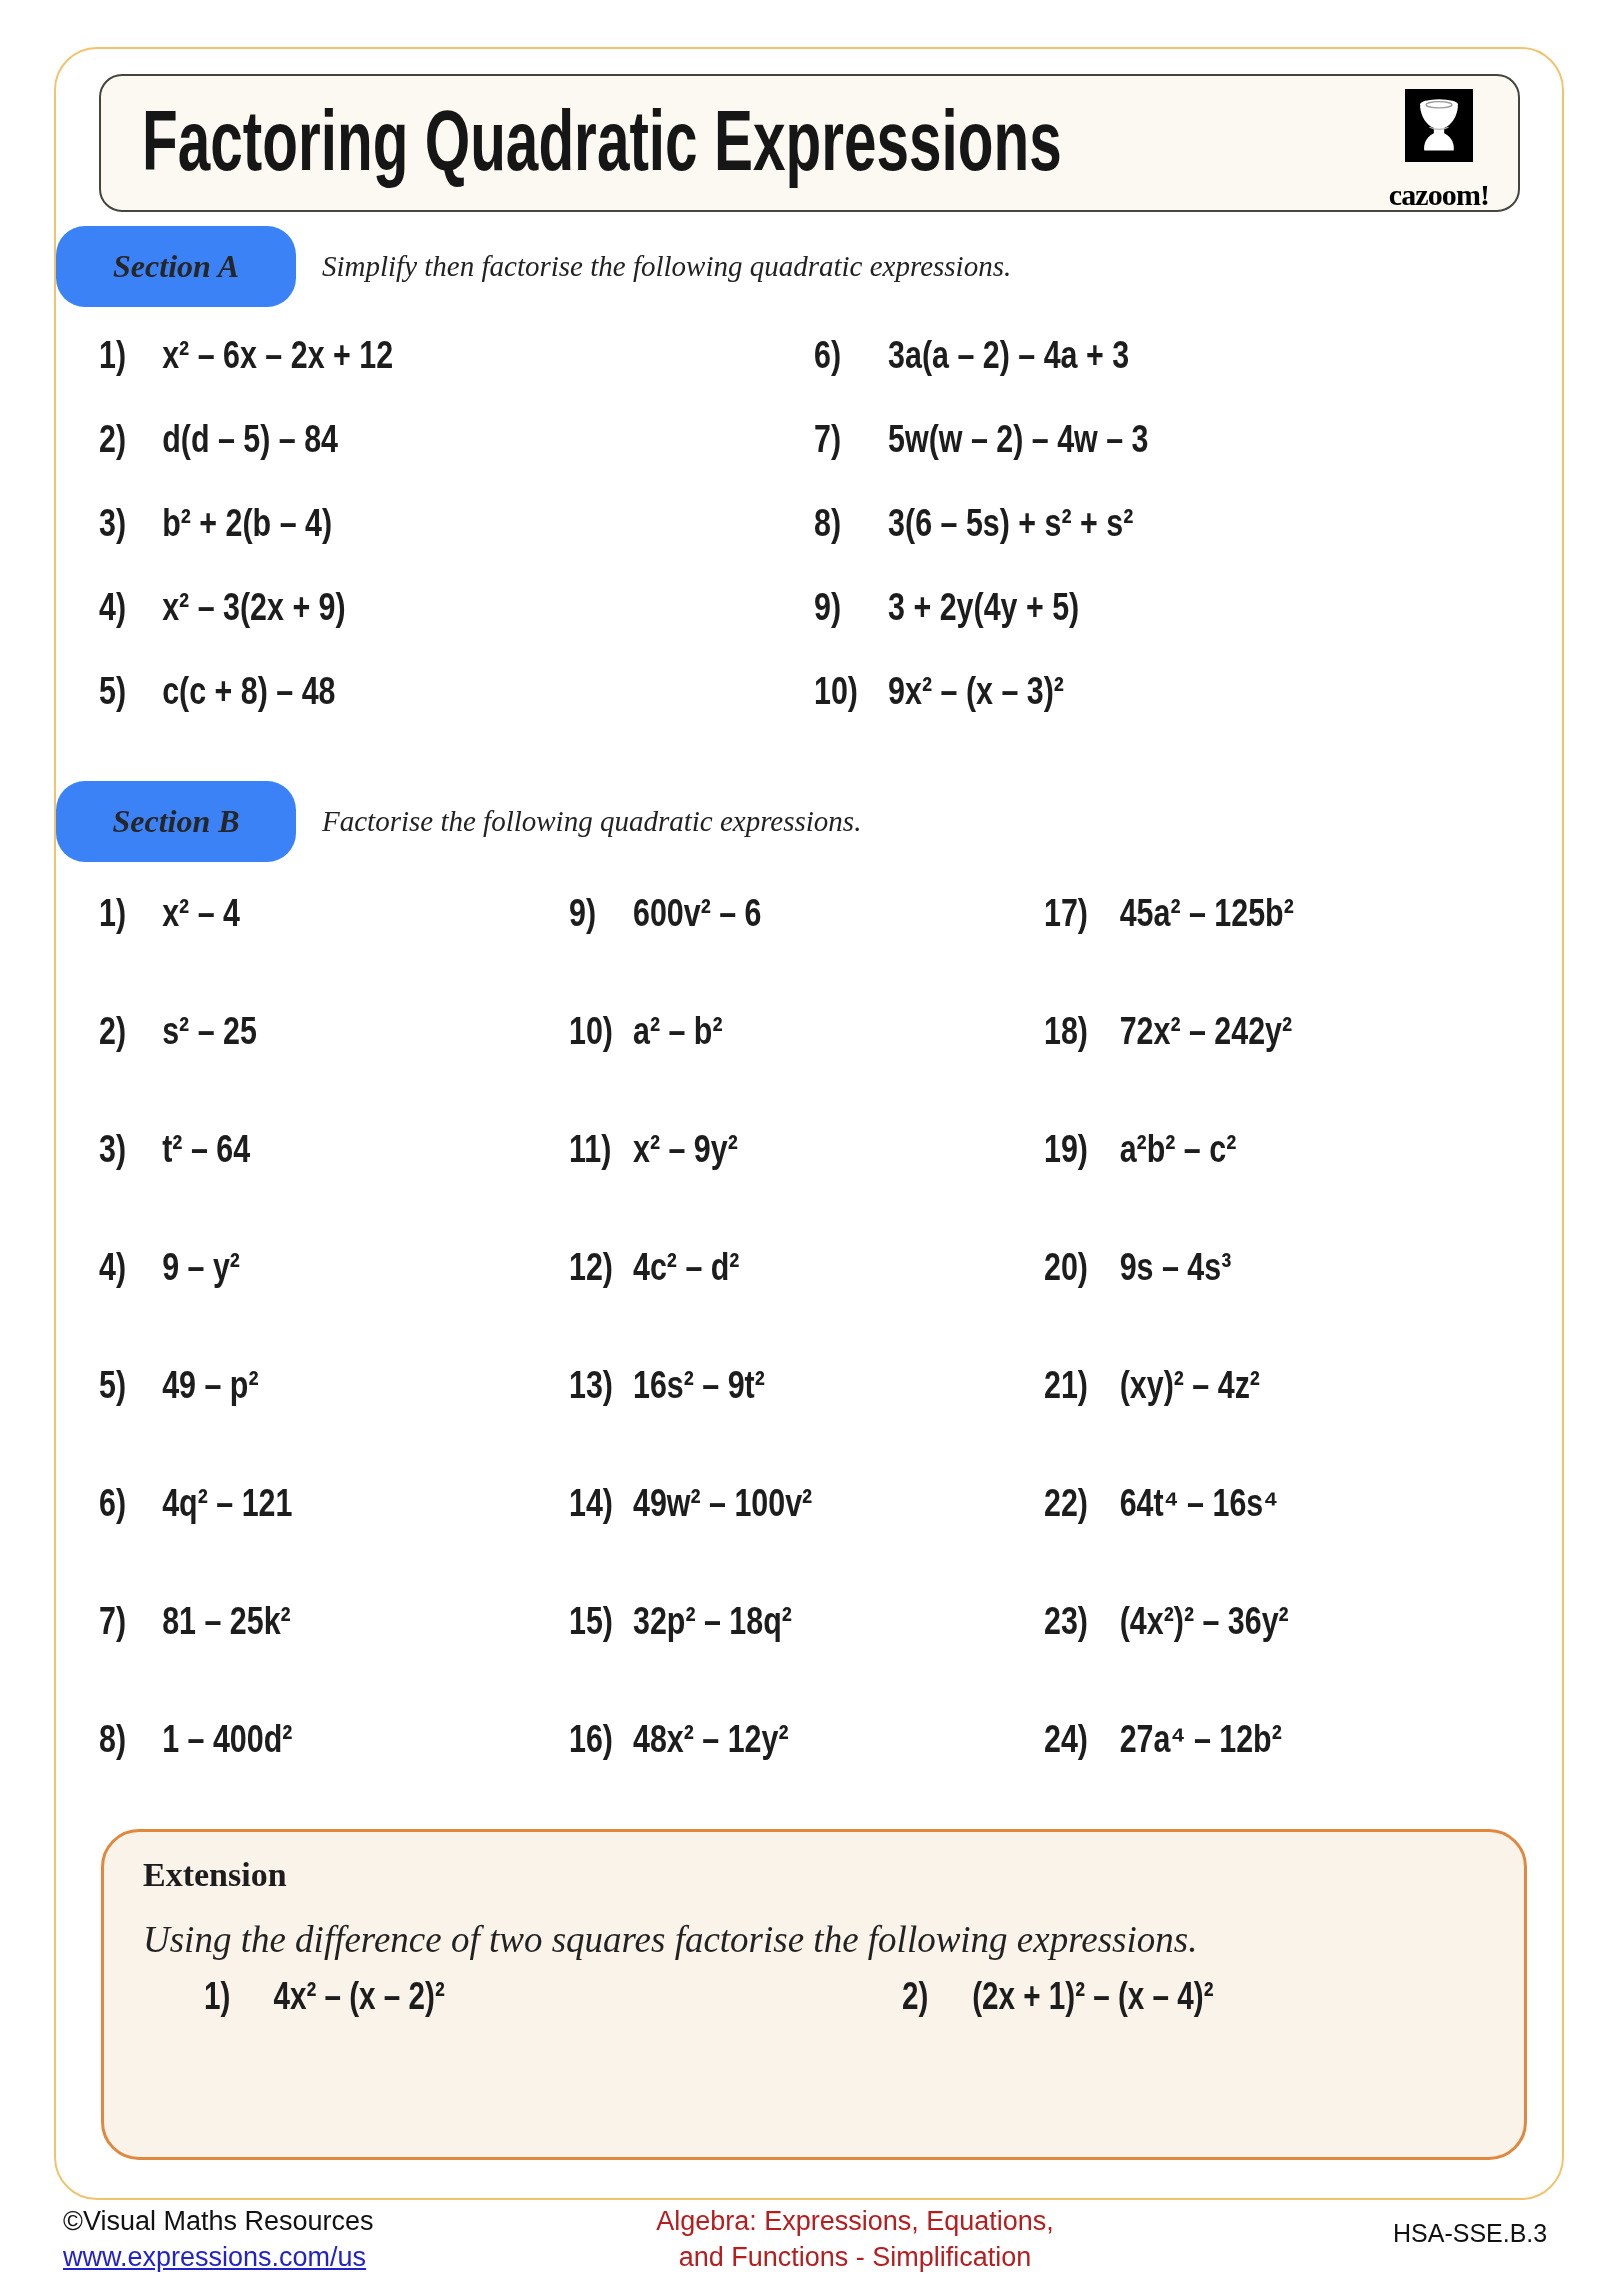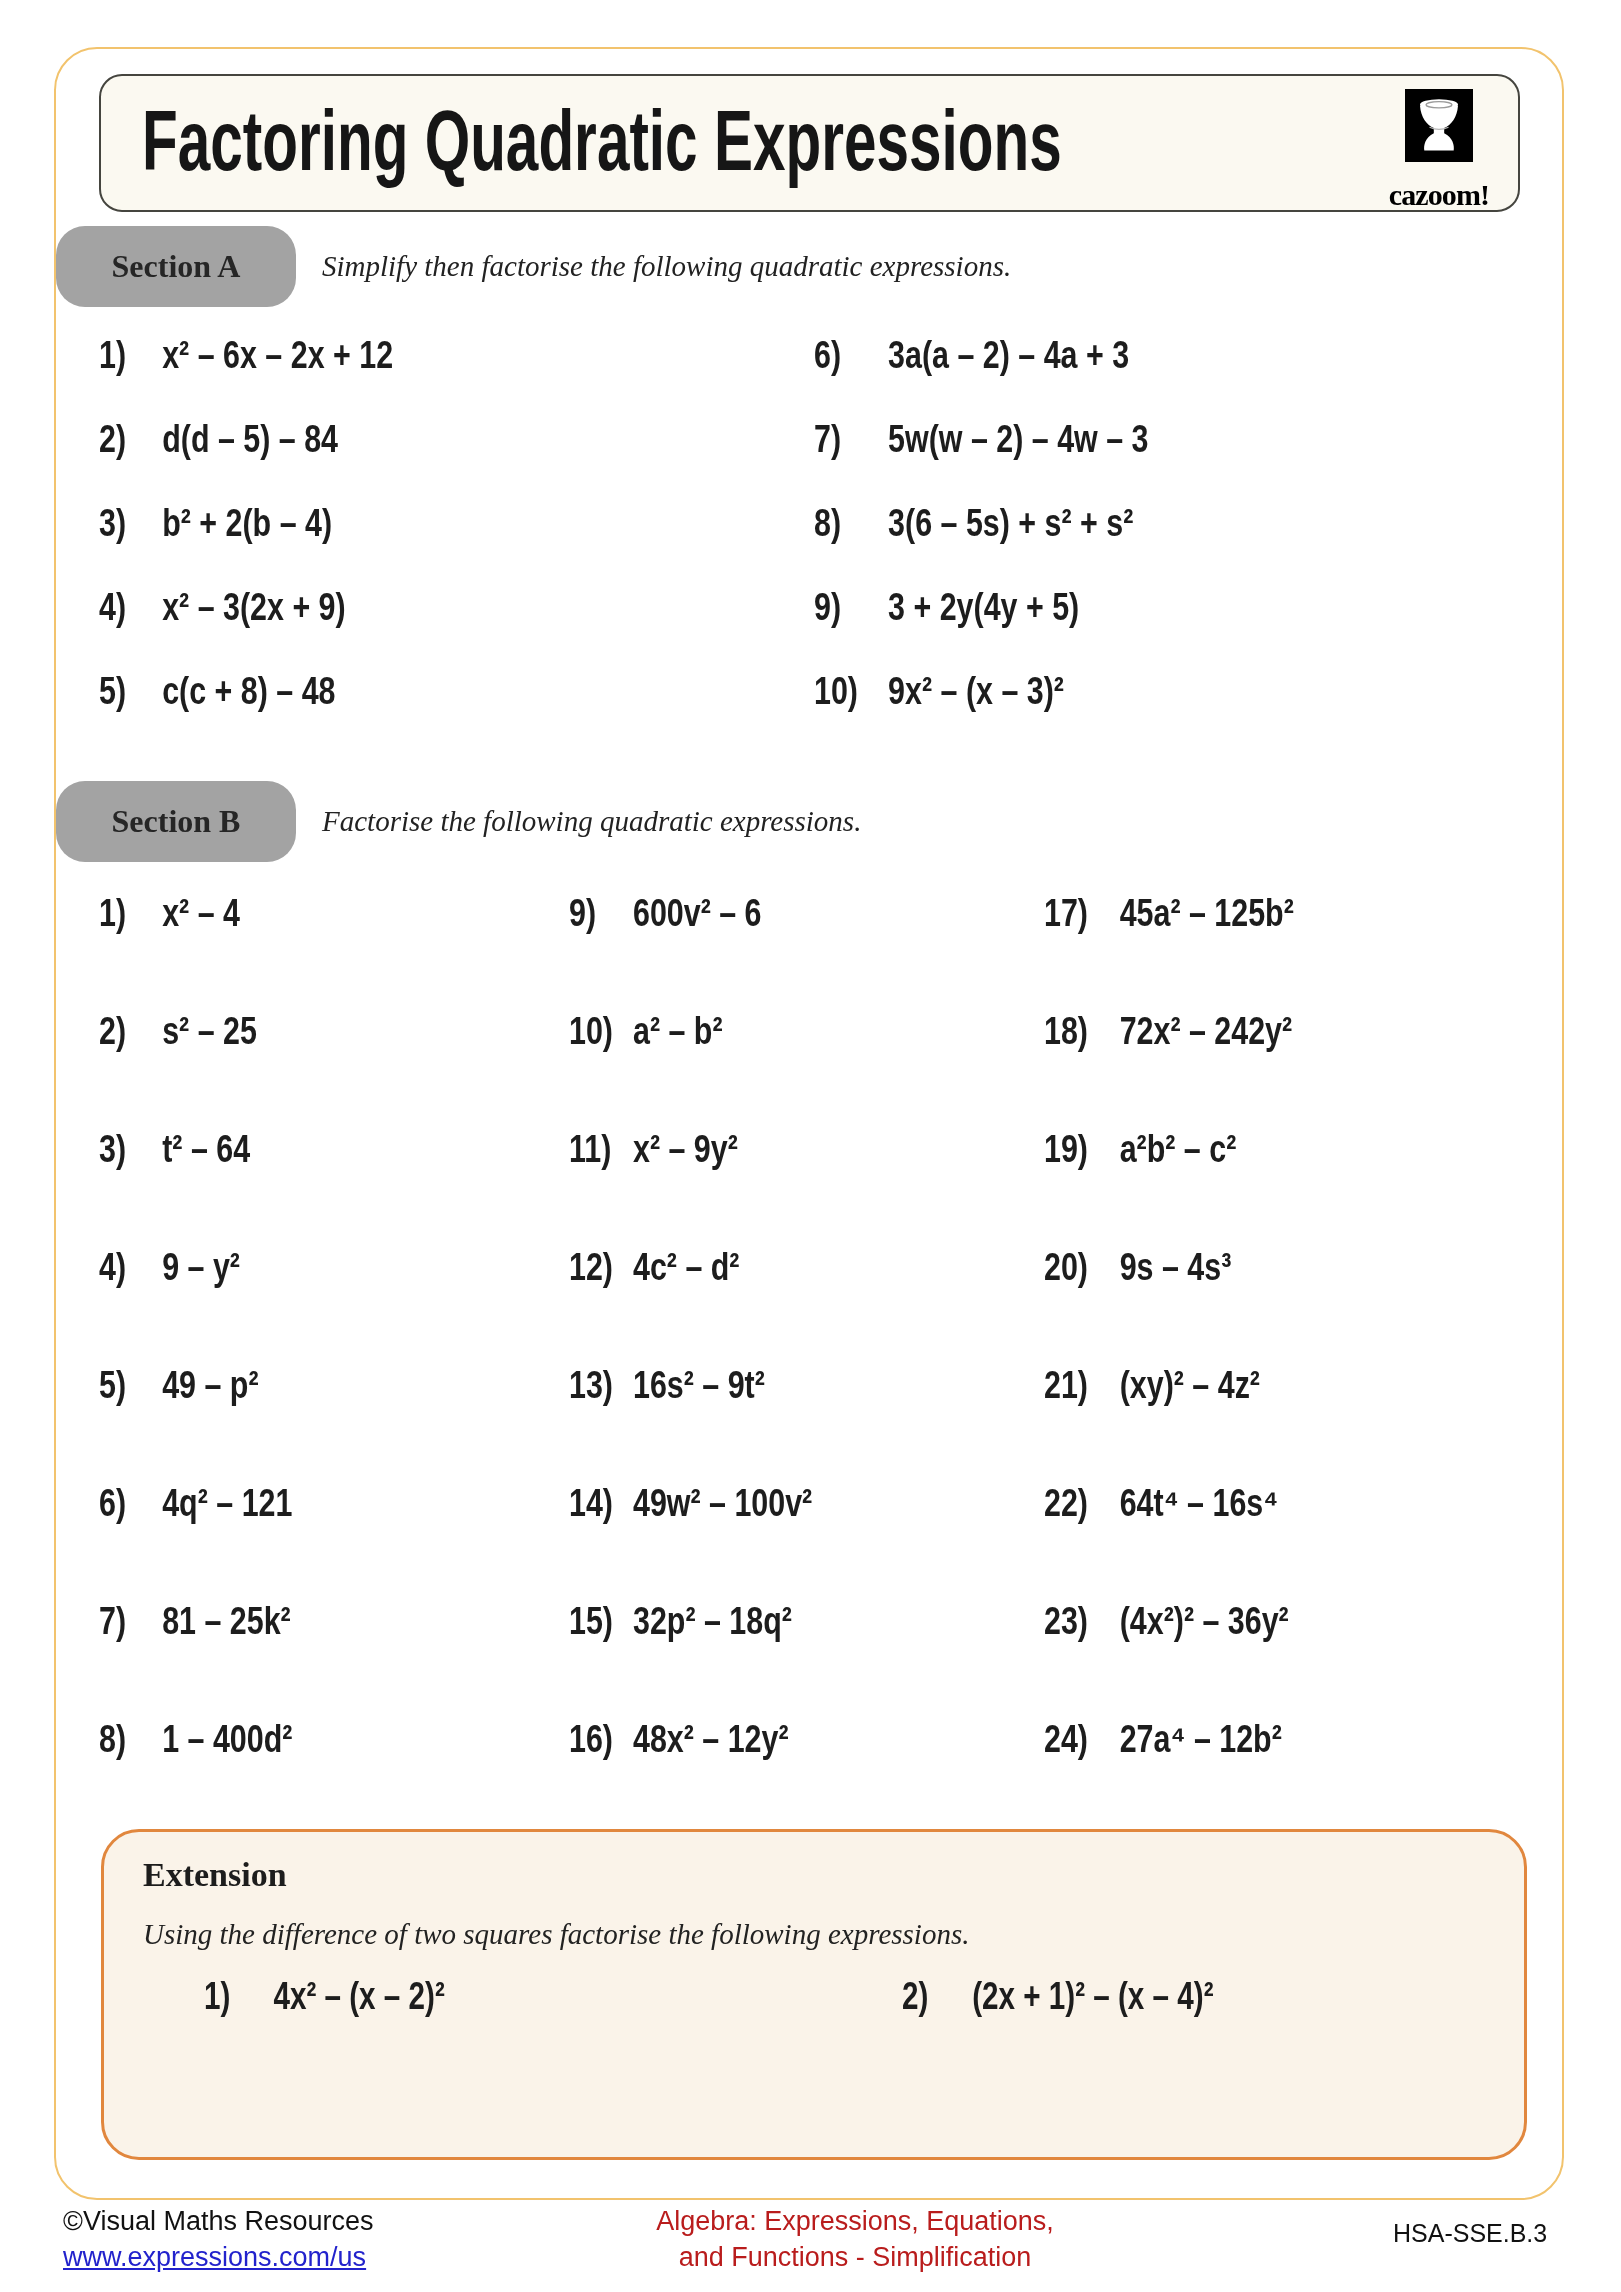--- a/index.html
+++ b/index.html
@@ -16,23 +16,23 @@
   .title-text{position:absolute;left:41px;top:0;margin:0;height:129px;line-height:129px;
     font-size:86px;font-weight:700;white-space:nowrap;color:#161616;
     transform:scaleX(0.68);transform-origin:0 50%;}
   .logo{position:absolute;left:1279px;top:12.5px;width:118px;text-align:center;}
   .logo-square{width:68px;height:73px;background:#000;margin:0 auto;
     display:flex;align-items:center;justify-content:center;}
   .logo-text{font-family:"Liberation Serif","DejaVu Serif",serif;font-weight:700;
     font-size:30px;letter-spacing:-0.9px;color:#000;margin-top:16px;}
 
   
-  .pill{position:absolute;left:56px;width:240px;height:81px;background:#a3a3a3;
+  .pill{position:absolute;left:56px;width:240px;height:81px;background:#3b82f6;
     border-radius:29px;display:flex;align-items:center;justify-content:center;
-    font-family:"Liberation Serif","DejaVu Serif",serif;font-weight:700;
+    font-family:"Liberation Serif","DejaVu Serif",serif;font-style:italic;font-weight:700;
     font-size:32px;color:#262626;}
   .instruction{position:absolute;left:322px;height:81px;line-height:81px;
     font-family:"Liberation Serif","DejaVu Serif",serif;font-style:italic;
     font-size:29px;color:#222;white-space:nowrap;}
 
   
   .qcol{position:absolute;display:flex;flex-direction:column;
     transform:scaleX(0.78);transform-origin:0 0;}
   .col-a{gap:41px;}
   .col-b{gap:75px;}
@@ -44,21 +44,21 @@
   .col-b3 .qnum{width:97px;}
 
   
   .ext-box{position:absolute;left:101px;top:1829px;width:1420px;height:325px;
     background:#faf3e9;border:3.6px solid #e1873e;border-radius:38px;}
   .ext-title{position:absolute;left:143px;top:1856px;margin:0;
     font-family:"Liberation Serif","DejaVu Serif",serif;font-weight:700;
     font-size:34px;color:#1d1d1d;}
   .ext-instruction{position:absolute;left:143px;top:1918px;
     font-family:"Liberation Serif","DejaVu Serif",serif;font-style:italic;
-    font-size:29px;color:#222;white-space:nowrap;}
+    font-size:37px;color:#222;white-space:nowrap;}
   .ext-q{position:absolute;top:1975px;transform:scaleX(0.78);transform-origin:0 0;}
   .ext-q .q{font-size:38px;}
   .ext-q1{left:204px;}
   .ext-q1 .qnum{width:89px;}
   .ext-q2{left:902px;}
   .ext-q2 .qnum{width:90px;}
 
   
   .footer-left{position:absolute;left:63px;top:2203px;line-height:36px;font-size:27px;color:#111;}
   .footer-link{color:#2222cc;text-decoration:underline;cursor:pointer;}

